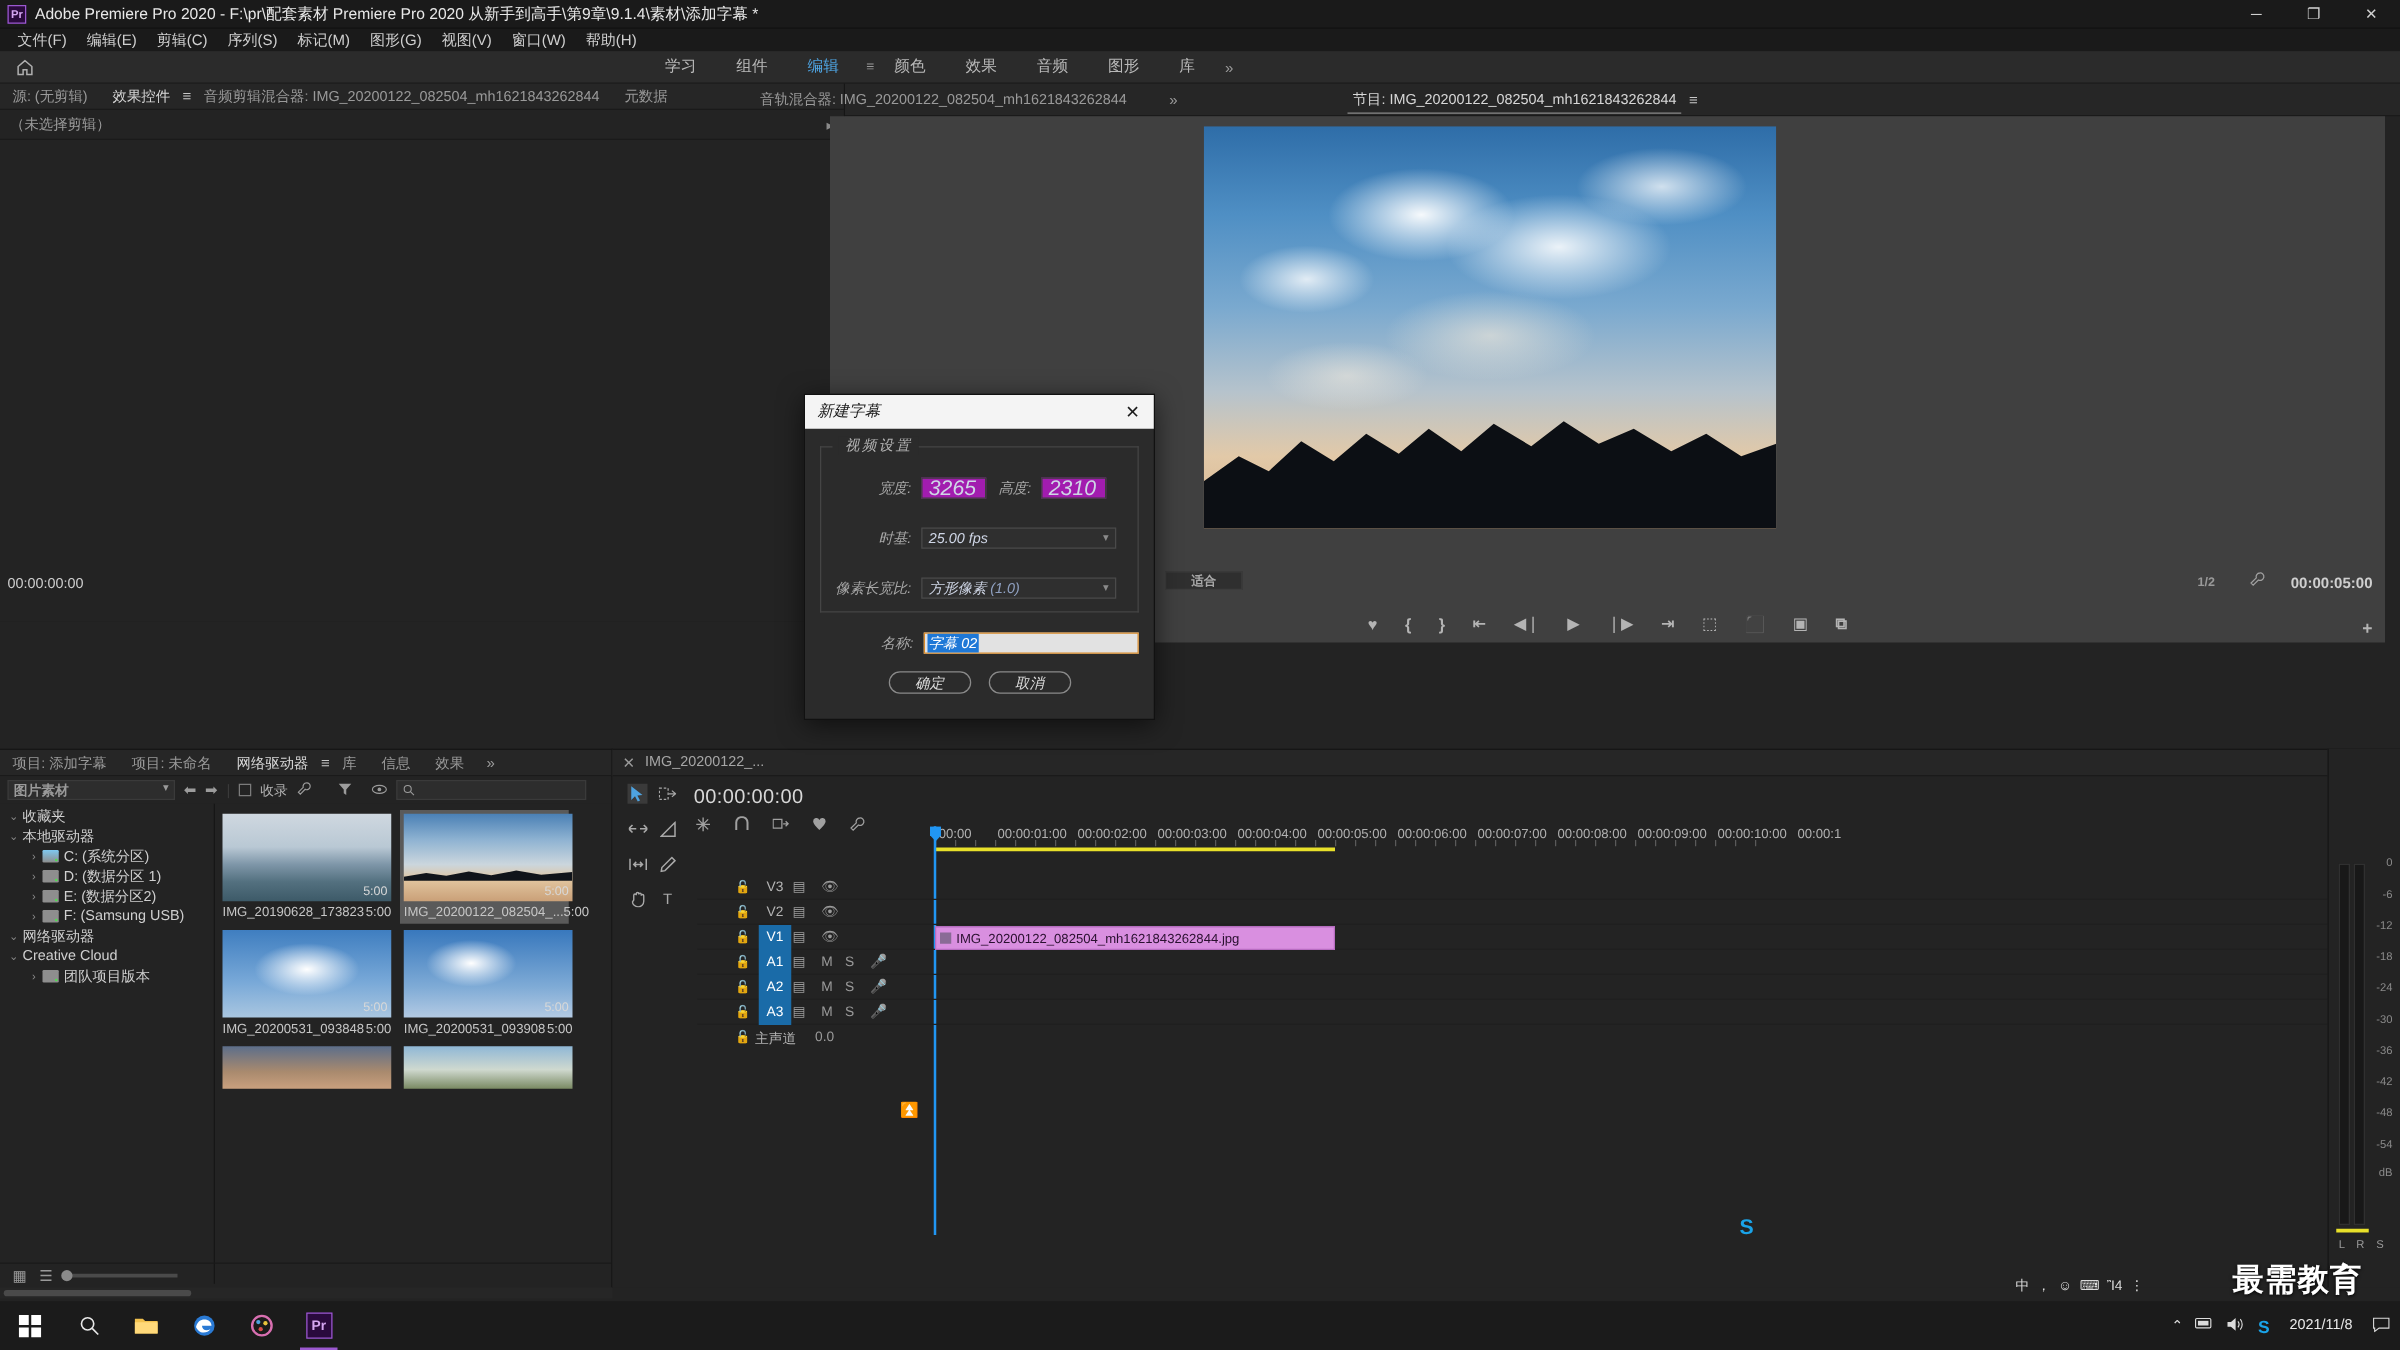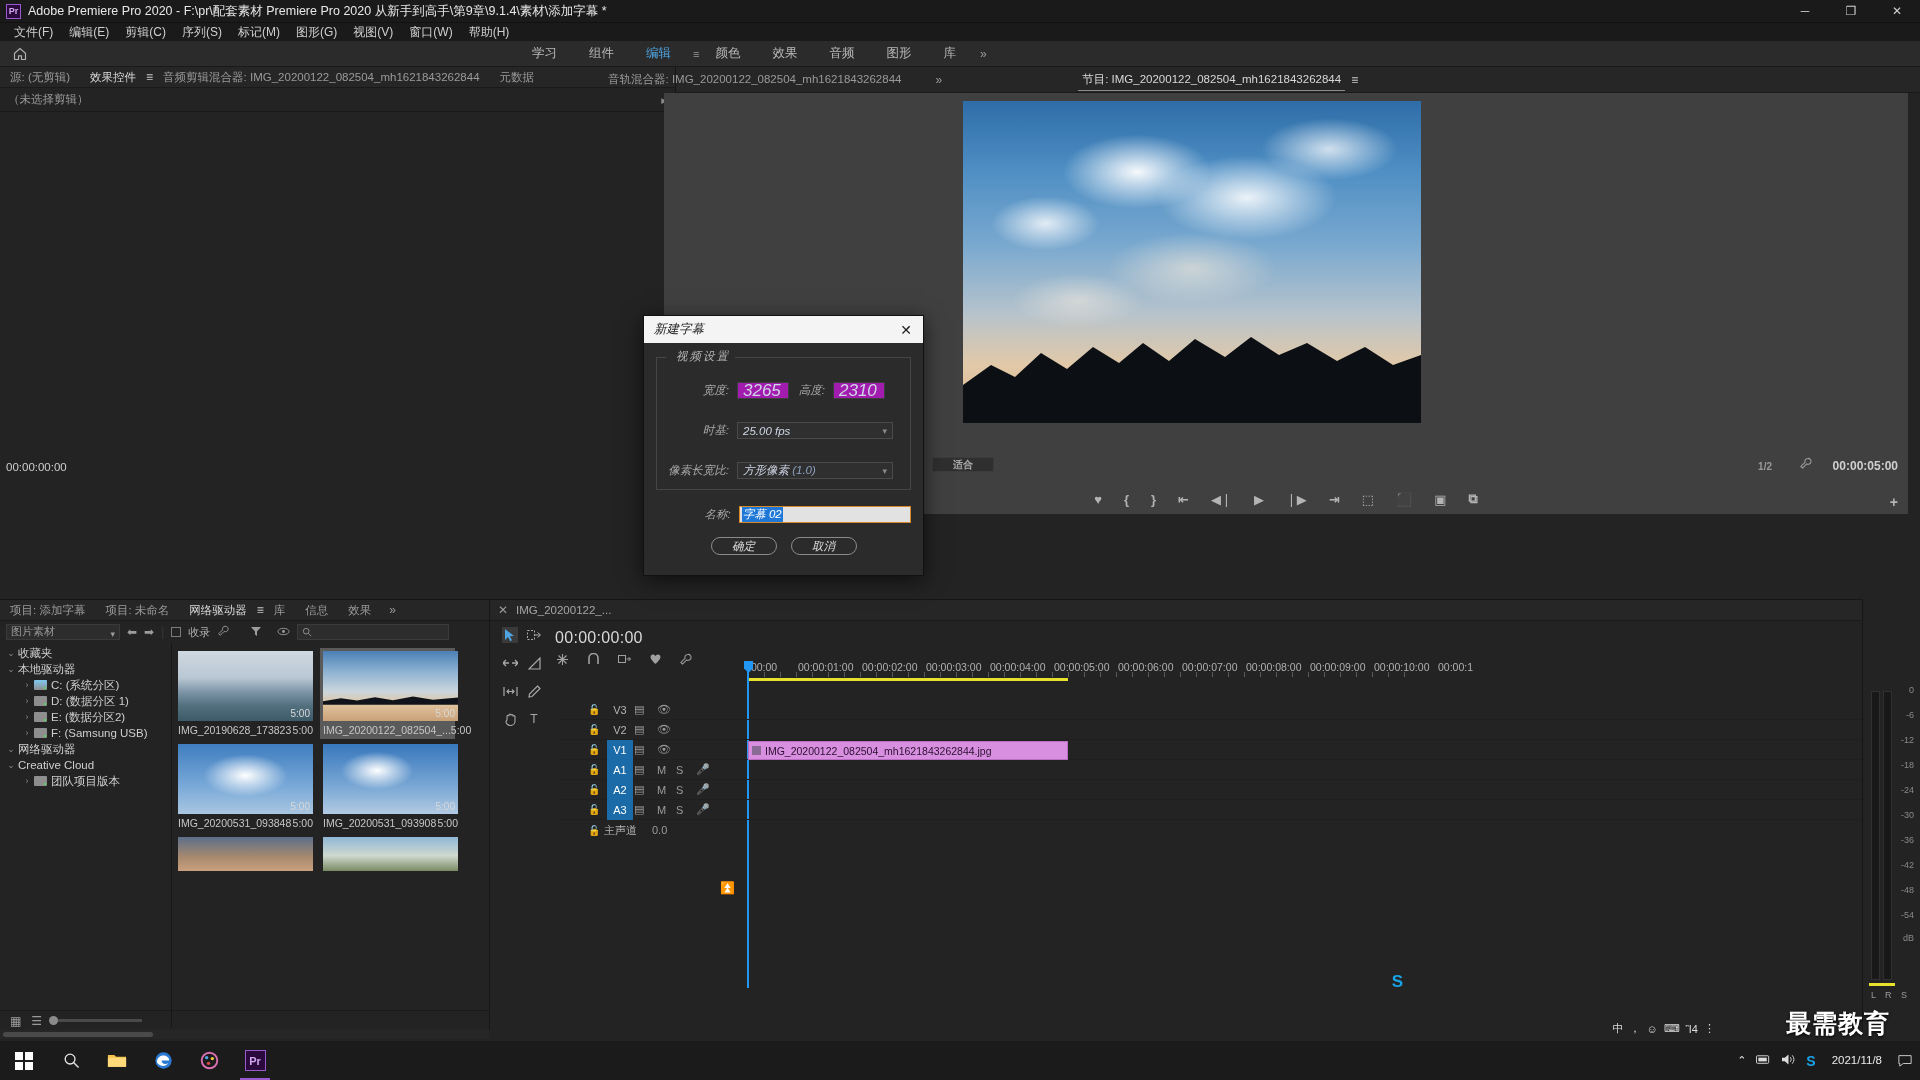--- a/index.html
+++ b/index.html
@@ -69,22 +69,22 @@
   .prog-res { position:absolute; right:136px; bottom:42px; font-size:10px; color:#9a9a9a; }
   .prog-wrench { position:absolute; right:96px; bottom:41px; color:#a0a0a0; }
   .prog-scrub { position:absolute; left:0; right:0; bottom:30px; height:5px; }
   .prog-transport { position:absolute; left:0; right:0; bottom:3px; height:24px; display:flex; align-items:center; justify-content:center; gap:22px; color:#b4b4b4; }
   .prog-transport .tb { font-size:13px; }
   .tl-badge { position:absolute; left:8px; bottom:42px; font-size:11px; color:#cfcfcf; }
 
   
   .proj-panel { position:absolute; left:0; top:599px; width:490px; height:431px; background:#232323; border-right:1px solid #161616; border-top:1px solid #161616; }
   .proj-toolbar { height:22px; display:flex; align-items:center; gap:7px; padding:0 6px; background:#232323; }
-  .pt-select { width:114px; height:16px; background:#2d2d2d; border:1px solid #3a3a3a; color:#9a9a9a; font-size:11px;
-               display:flex; align-items:flex-end; padding:0 4px; justify-content:space-between; }
+  .pt-select { width:134px; height:16px; background:#2d2d2d; border:1px solid #3a3a3a; color:#9a9a9a; font-size:11px;
+               display:flex; align-items:flex-start; padding:0 4px; justify-content:space-between;font-weight:bold; }
   .pt-ic { color:#9c9c9c; font-size:12px; }
   .pt-chk { width:10px; height:10px; border:1px solid #7b7b7b; display:inline-block; }
   .pt-search { width:152px; height:16px; background:#2d2d2d; border:1px solid #3a3a3a; display:flex; align-items:center; padding:0 4px; color:#8a8a8a; font-size:11px; }
   .mb-split { display:flex; height:calc(100% - 46px); }
   .mb-tree { width:172px; border-right:1px solid #161616; padding-top:2px; overflow:hidden; }
   .tree-row { height:16px; display:flex; align-items:center; font-size:11.5px; color:#cfcfcf; padding-left:4px; white-space:nowrap; }
   .tw { width:14px; color:#8a8a8a; font-size:9px; text-align:center; }
   .drive-ic { width:13px; height:10px; margin-right:4px; position:relative; display:inline-block; }
   .drive-ic:before { content:""; position:absolute; inset:0; background:#8e8e8e; border-radius:1px; }
   .drive-ic:after { content:""; position:absolute; right:1px; bottom:1px; width:2px; height:2px; background:#4ee04e; border-radius:50%; }

